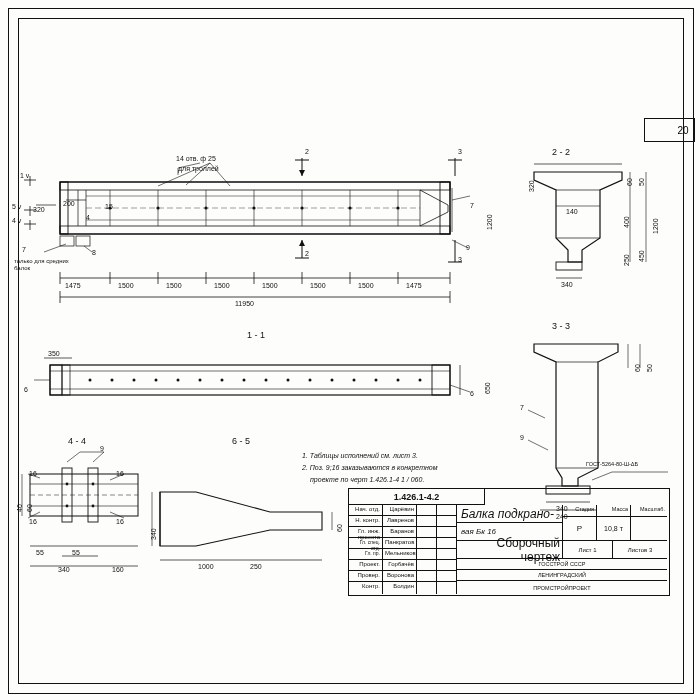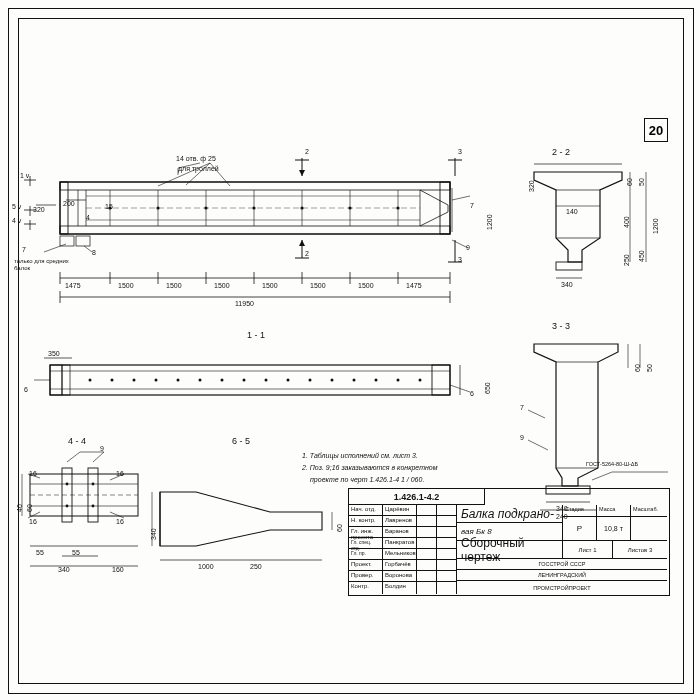--- a/index.html
+++ b/index.html
@@ -4,23 +4,23 @@
 <style>
   html,body{margin:0;padding:0;background:#ffffff;}
   body{width:700px;height:700px;overflow:hidden;font-family:"Liberation Sans",sans-serif;}
   #sheet{position:relative;width:700px;height:700px;background:#fdfdfb;}
   .frame{position:absolute;border:1.6px solid #111;}
   .txt{position:absolute;font-size:7px;color:#111;white-space:nowrap;line-height:1;}
   .txt.b{font-weight:normal;}
   .txt.i{font-style:italic;}
   .vtxt{position:absolute;font-size:7px;color:#111;white-space:nowrap;transform-origin:0 0;transform:rotate(-90deg);line-height:1;}
   svg{position:absolute;overflow:visible;}
-  .tbl{position:absolute;border:1.2px solid #111;}
+  .tbl{position:absolute;border:1.2px solid #111;text-align:right;}
   .tbl .cell{position:absolute;border-right:1px solid #111;border-bottom:1px solid #111;box-sizing:border-box;font-size:6px;padding:1px 2px;color:#111;}
-  .pagebox{position:absolute;border:1.4px solid #111;display:flex;align-items:center;justify-content:center;font-size:13px;font-weight:bold;}
+  .pagebox{position:absolute;border:1.4px solid #111;display:flex;align-items:center;justify-content:center;font-size:10px;font-weight:normal;padding-left:27px;}
 </style>
 </head>
 <body>
 
 <div id="sheet">
 
   <div class="frame" style="left:8px;top:8px;width:684px;height:684px;"></div>
   <div class="frame" style="left:18px;top:18px;width:664px;height:664px;border-width:1px;"></div>
 
   <div class="pagebox" style="left:644px;top:118px;width:22px;height:22px;">20</div>
@@ -331,21 +331,21 @@
     <div class="cell" style="left:34px;top:82px;width:34px;height:11px;">Воронова</div>
     <div class="cell" style="left:68px;top:82px;width:20px;height:11px;"></div>
     <div class="cell" style="left:88px;top:82px;width:20px;height:11px;"></div>
 
     <div class="cell" style="left:0;top:93px;width:34px;height:12px;border-left:0;border-bottom:0;">Контр.</div>
     <div class="cell" style="left:34px;top:93px;width:34px;height:12px;border-bottom:0;">Болдин</div>
     <div class="cell" style="left:68px;top:93px;width:20px;height:12px;border-bottom:0;"></div>
     <div class="cell" style="left:88px;top:93px;width:20px;height:12px;border-bottom:0;"></div>
 
     <div class="cell" style="left:108px;top:16px;width:106px;height:18px;display:flex;align-items:center;padding-left:4px;font-size:12px;font-style:italic;">Балка подкрано-</div>
-    <div class="cell" style="left:108px;top:34px;width:106px;height:18px;display:flex;align-items:center;padding-left:4px;font-size:8px;font-style:italic;">вая Бк 8</div>
+    <div class="cell" style="left:108px;top:34px;width:106px;height:18px;display:flex;align-items:center;padding-left:4px;font-size:8px;font-style:italic;">вая Бк 16</div>
     <div class="cell" style="left:108px;top:52px;width:106px;height:18px;display:flex;align-items:center;padding-left:4px;font-size:12px;">Сборочный  чертеж</div>
 
     <div class="cell" style="left:214px;top:16px;width:34px;height:12px;font-size:5.5px;">Стадия</div>
     <div class="cell" style="left:248px;top:16px;width:34px;height:12px;font-size:5.5px;">Масса</div>
     <div class="cell" style="left:282px;top:16px;width:36px;height:12px;border-right:0;font-size:5.5px;">Масштаб.</div>
 
     <div class="cell" style="left:214px;top:28px;width:34px;height:24px;display:flex;align-items:center;justify-content:center;font-size:8px;">Р</div>
     <div class="cell" style="left:248px;top:28px;width:34px;height:24px;display:flex;align-items:center;justify-content:center;font-size:7px;">10,8 т</div>
     <div class="cell" style="left:282px;top:28px;width:36px;height:24px;border-right:0;"></div>
 

